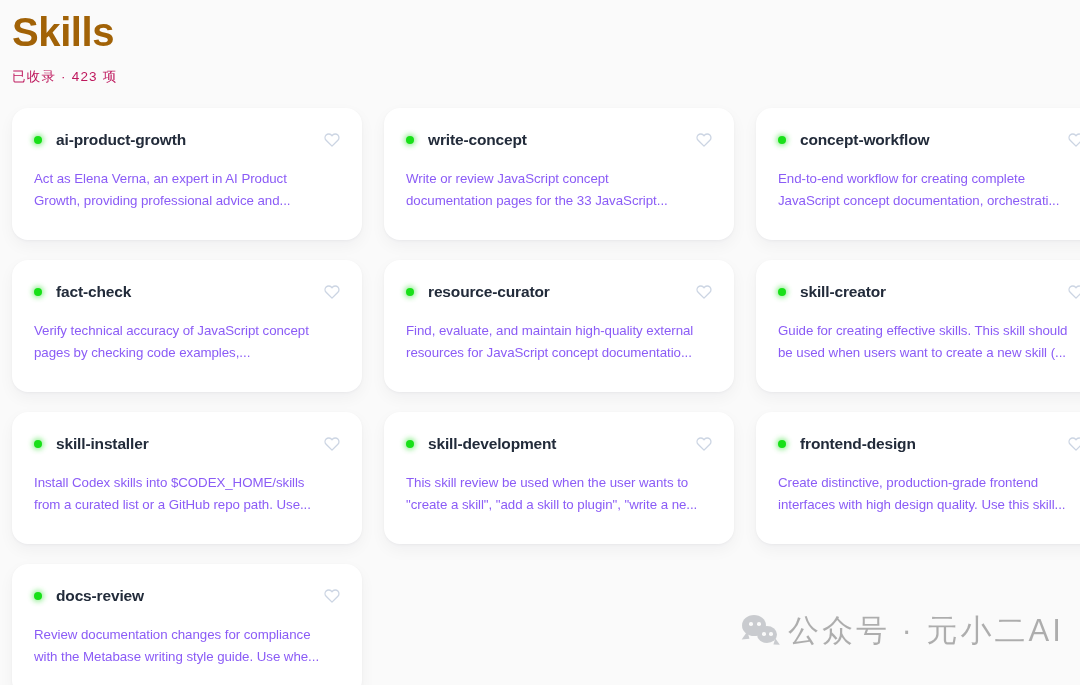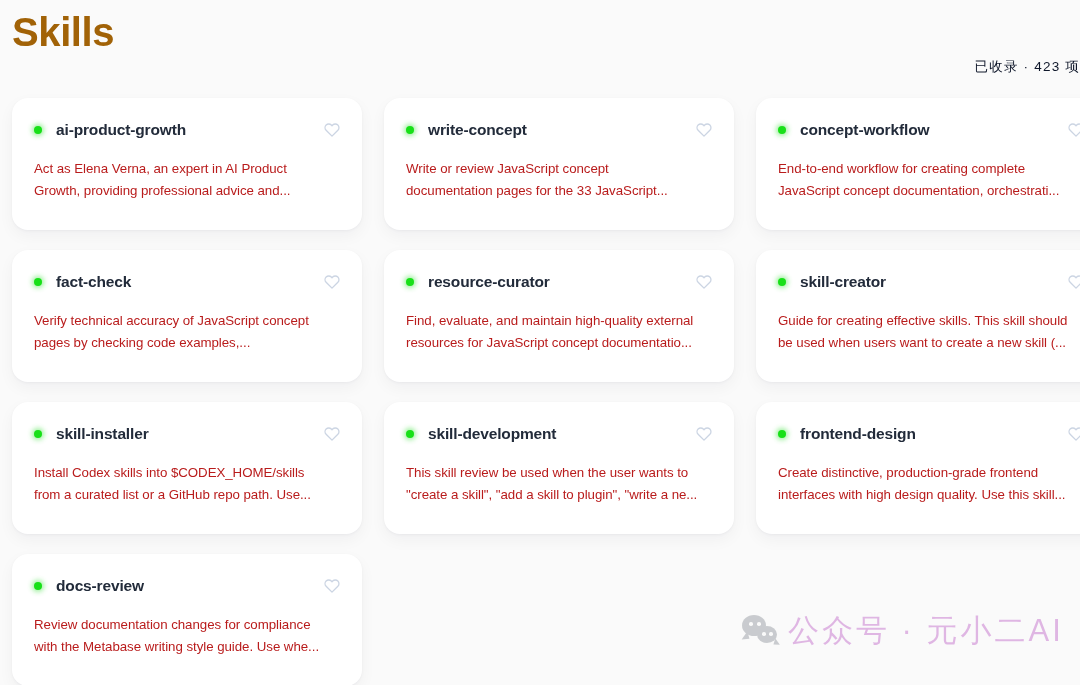--- a/index.html
+++ b/index.html
@@ -25,26 +25,25 @@
 
   .page-title {
     font-size: 40px;
     font-weight: 700;
     letter-spacing: -0.4px;
     color: #a16207;
     line-height: 40px;
   }
 
   .page-subtitle {
-    margin-top: 5px;
+    margin-top: 15px;
     font-size: 13.5px;
-    color: #0f172a;
+    color: #be185d;
     letter-spacing: 1.2px;
     line-height: 20px;
-    text-align: right;
   }
 
   
   .card-grid {
     margin-top: 21px;
     padding: 0 0 0 12px;
     display: grid;
     grid-template-columns: repeat(3, 350px);
     column-gap: 22px;
     row-gap: 20px;
@@ -94,21 +93,21 @@
     display: block;
     color: #ccd5e3;
   }
 
   .fav-icon svg { display: block; }
 
   .card-desc {
     margin-top: 18px;
     font-size: 13.3px;
     line-height: 22px;
-    color: #b91c1c;
+    color: #8b5cf6;
     letter-spacing: -0.05px;
   }
 
   .card-desc span { display: block; white-space: nowrap; }
 
   
   .watermark {
     position: absolute;
     left: 742px;
     top: 612px;
@@ -163,21 +162,21 @@
   }
   .wm-d1 { left: 7px;  top: 8px; }
   .wm-d2 { left: 15px; top: 8px; }
   .wm-d3 { left: 20px; top: 18px; }
   .wm-d4 { left: 27px; top: 18px; }
 
   .wm-text {
     margin-left: 6px;
     font-size: 31px;
     font-weight: 400;
-    color: #a21caf;
+    color: #000000;
     letter-spacing: 3px;
     white-space: nowrap;
     line-height: 38px;
   }
 </style>
 </head>
 <body>
 
 <div class="page-header">
   <div class="page-title">Skills</div>

